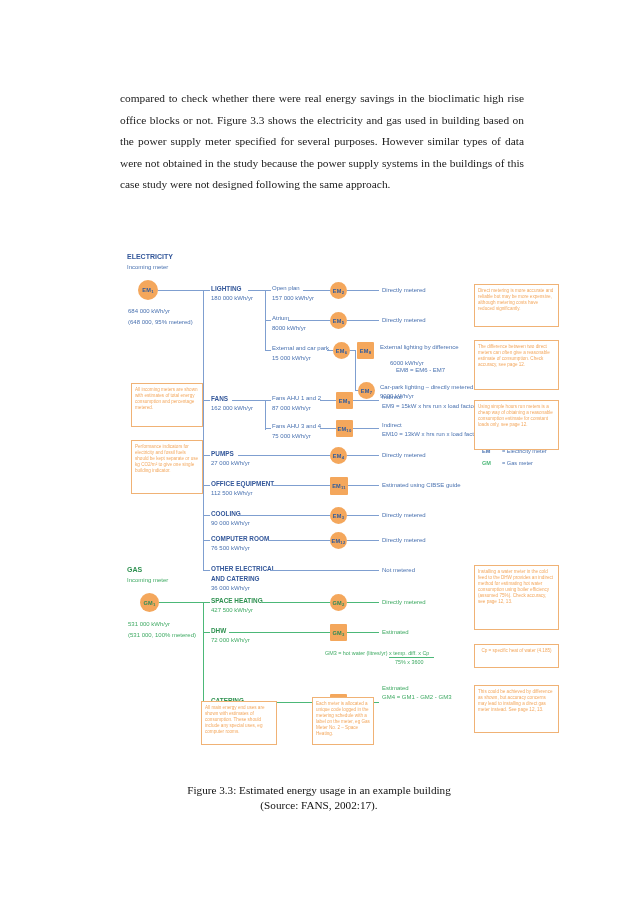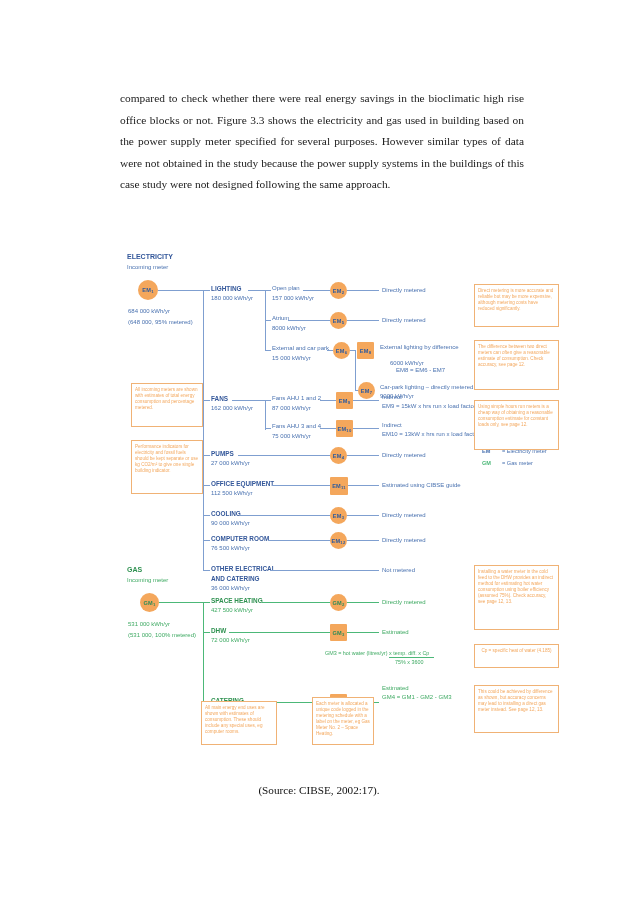--- a/index.html
+++ b/index.html
@@ -290,16 +290,17 @@
     <div class="note" style="left:474px;top:365px;width:85px;height:65px;">Installing a water meter in the cold feed to the DHW provides an indirect method for estimating hot water consumption using boiler efficiency (assumed 75%). Check accuracy, see page 12, 13.</div>
     <div class="note" style="left:474px;top:444px;width:85px;height:24px;text-align:center;">Cp = specific heat of water (4.185)</div>
     <div class="note" style="left:474px;top:485px;width:85px;height:48px;">This could be achieved by difference as shown, but accuracy concerns may lead to installing a direct gas meter instead. See page 12, 13.</div>
 
     <div class="note" style="left:201px;top:501px;width:76px;height:44px;">All main energy end uses are shown with estimates of consumption. These should include any special uses, eg computer rooms.</div>
     <div class="note" style="left:312px;top:497px;width:62px;height:48px;">Each meter is allocated a unique code logged in the metering schedule with a label on the meter, eg Gas Meter No. 2 – Space Heating.</div>
 
   </div>
 
   <div class="caption">
-    <div>(Source: CIBSE, 2002:17).</div>
+    <div>Figure 3.3: Estimated energy usage in an example building</div>
+    <div>(Source: FANS, 2002:17).</div>
   </div>
 
 </div>
 
 </body></html>

